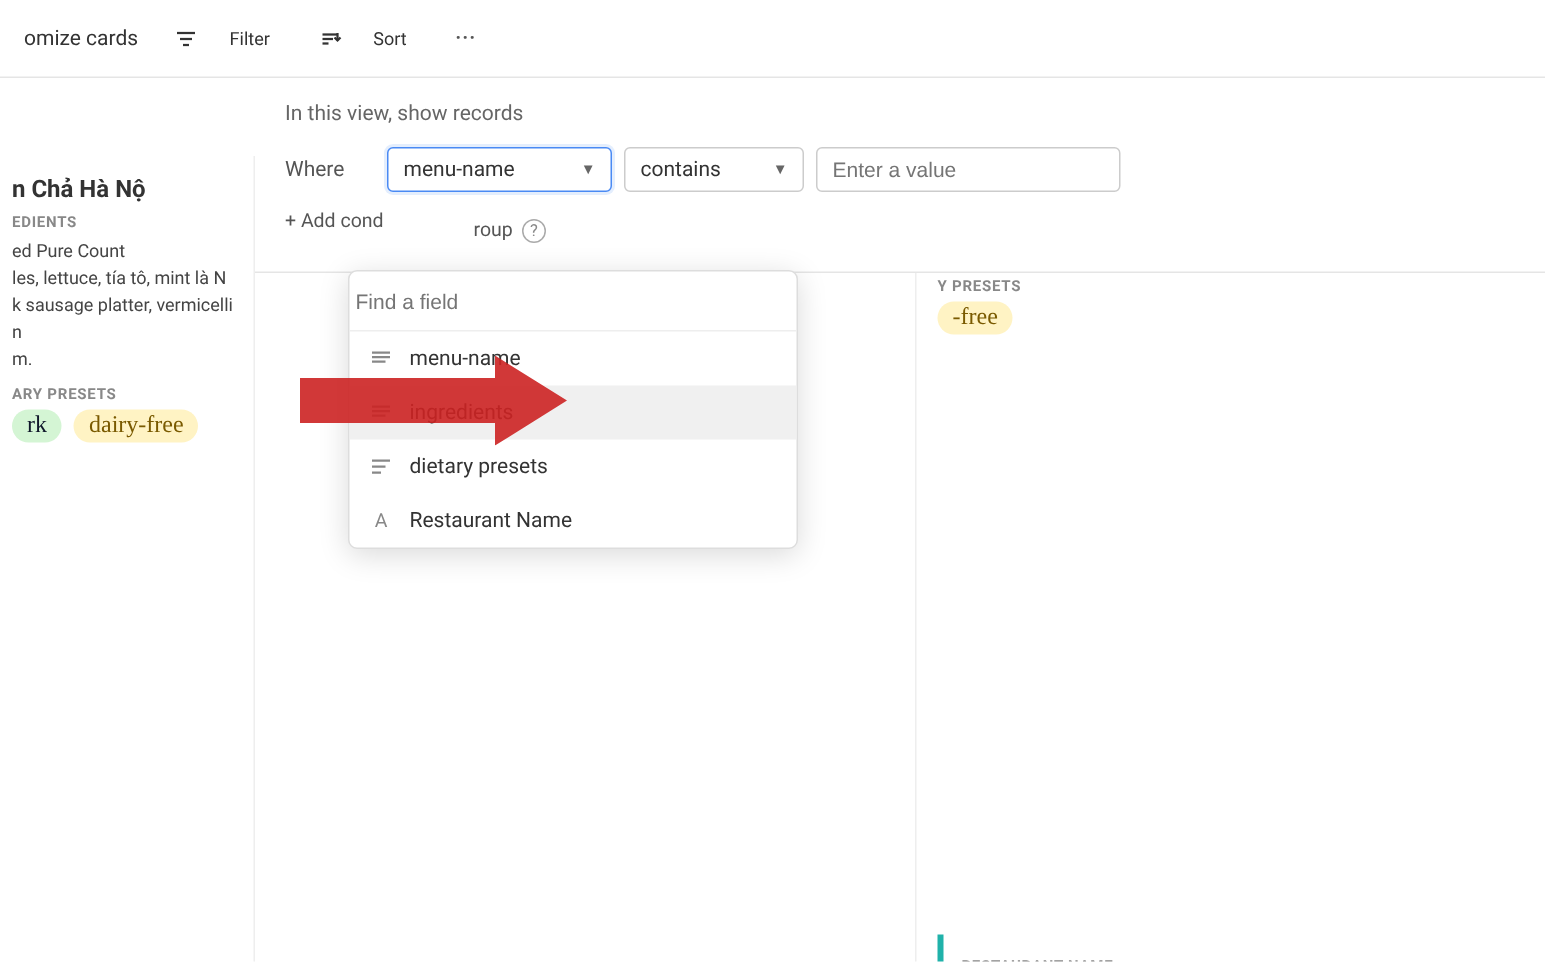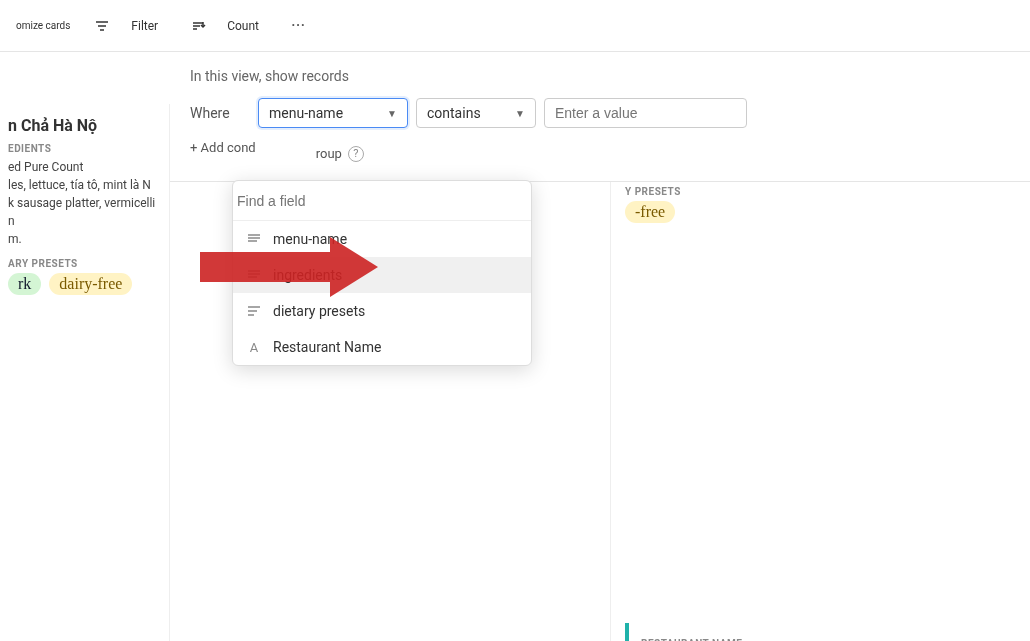--- a/index.html
+++ b/index.html
@@ -196,40 +196,40 @@
       position: absolute;
       left: 200px;
       top: 185px;
       z-index: 25;
     }
   </style>
 </head>
 <body>
 
 <div class="toolbar">
-  <span style="font-size:10px;color:#333;">omize cards</span>
+  <span style="font-size:14px;color:#333;">omize cards</span>
 
   <div class="toolbar-btn">
     <svg width="16" height="16" viewBox="0 0 16 16">
       <line x1="2" y1="4" x2="14" y2="4" stroke="#333" stroke-width="1.5"></line>
       <line x1="4" y1="8" x2="12" y2="8" stroke="#333" stroke-width="1.5"></line>
       <line x1="6" y1="12" x2="10" y2="12" stroke="#333" stroke-width="1.5"></line>
     </svg>
     <span>Filter</span>
   </div>
 
   <div class="toolbar-btn">
     <svg width="16" height="16" viewBox="0 0 16 16">
       <line x1="3" y1="5" x2="13" y2="5" stroke="#333" stroke-width="1.5"></line>
       <line x1="3" y1="8" x2="10" y2="8" stroke="#333" stroke-width="1.5"></line>
       <line x1="3" y1="11" x2="7" y2="11" stroke="#333" stroke-width="1.5"></line>
       <polyline points="11,7 13,9 15,7" fill="none" stroke="#333" stroke-width="1.5"></polyline>
       <line x1="13" y1="4" x2="13" y2="9" stroke="#333" stroke-width="1.5"></line>
     </svg>
-    <span>Count</span>
+    <span>Sort</span>
   </div>
 
   <div class="dots-btn">
     <span>···</span>
   </div>
 </div>
 
 <div class="main">
 
   <div style="position:absolute; left:0; top:52px; width:170px; overflow:hidden; height:589px; background:#fff; border-right:1px solid #eee; padding:12px 8px;">

